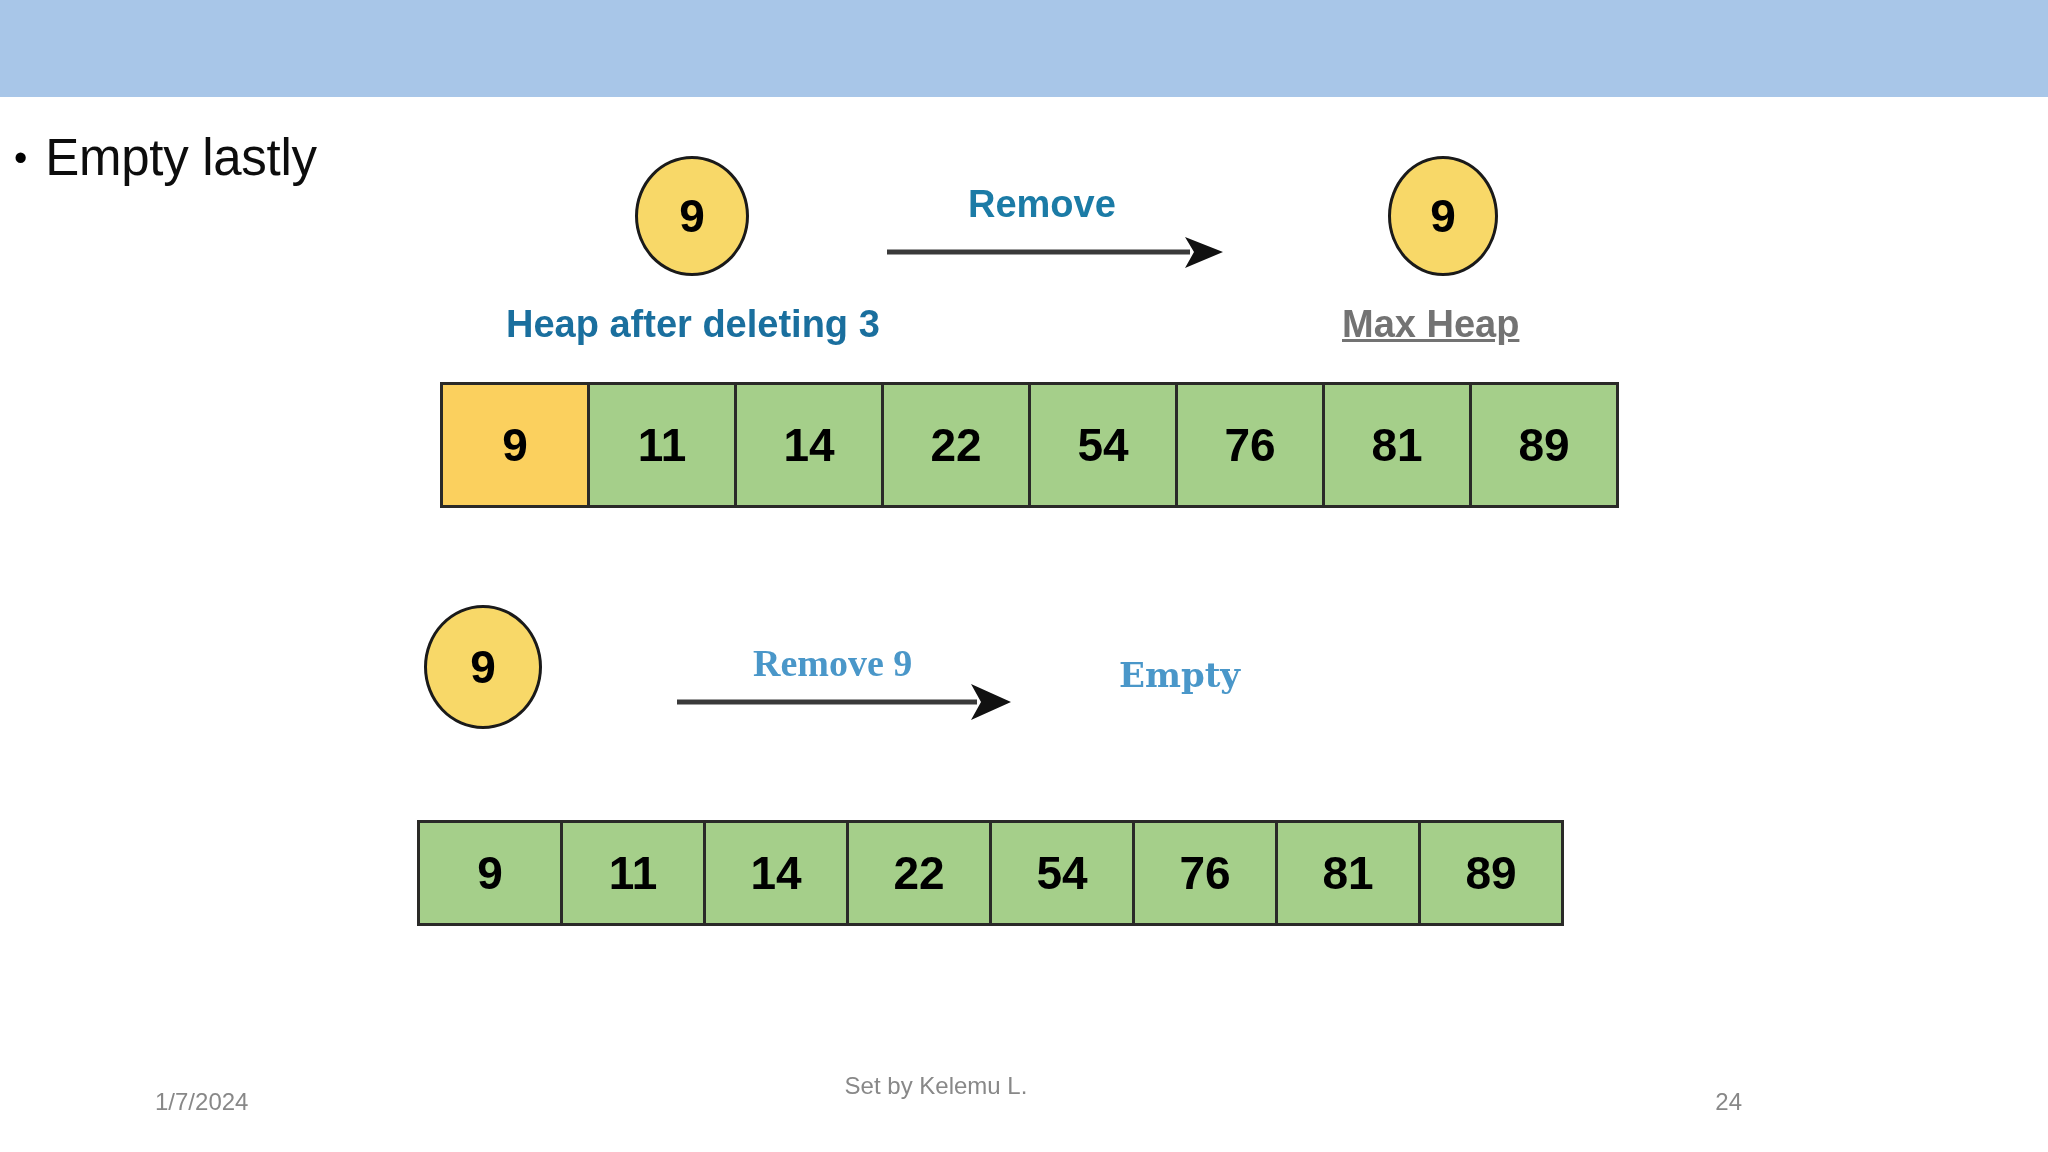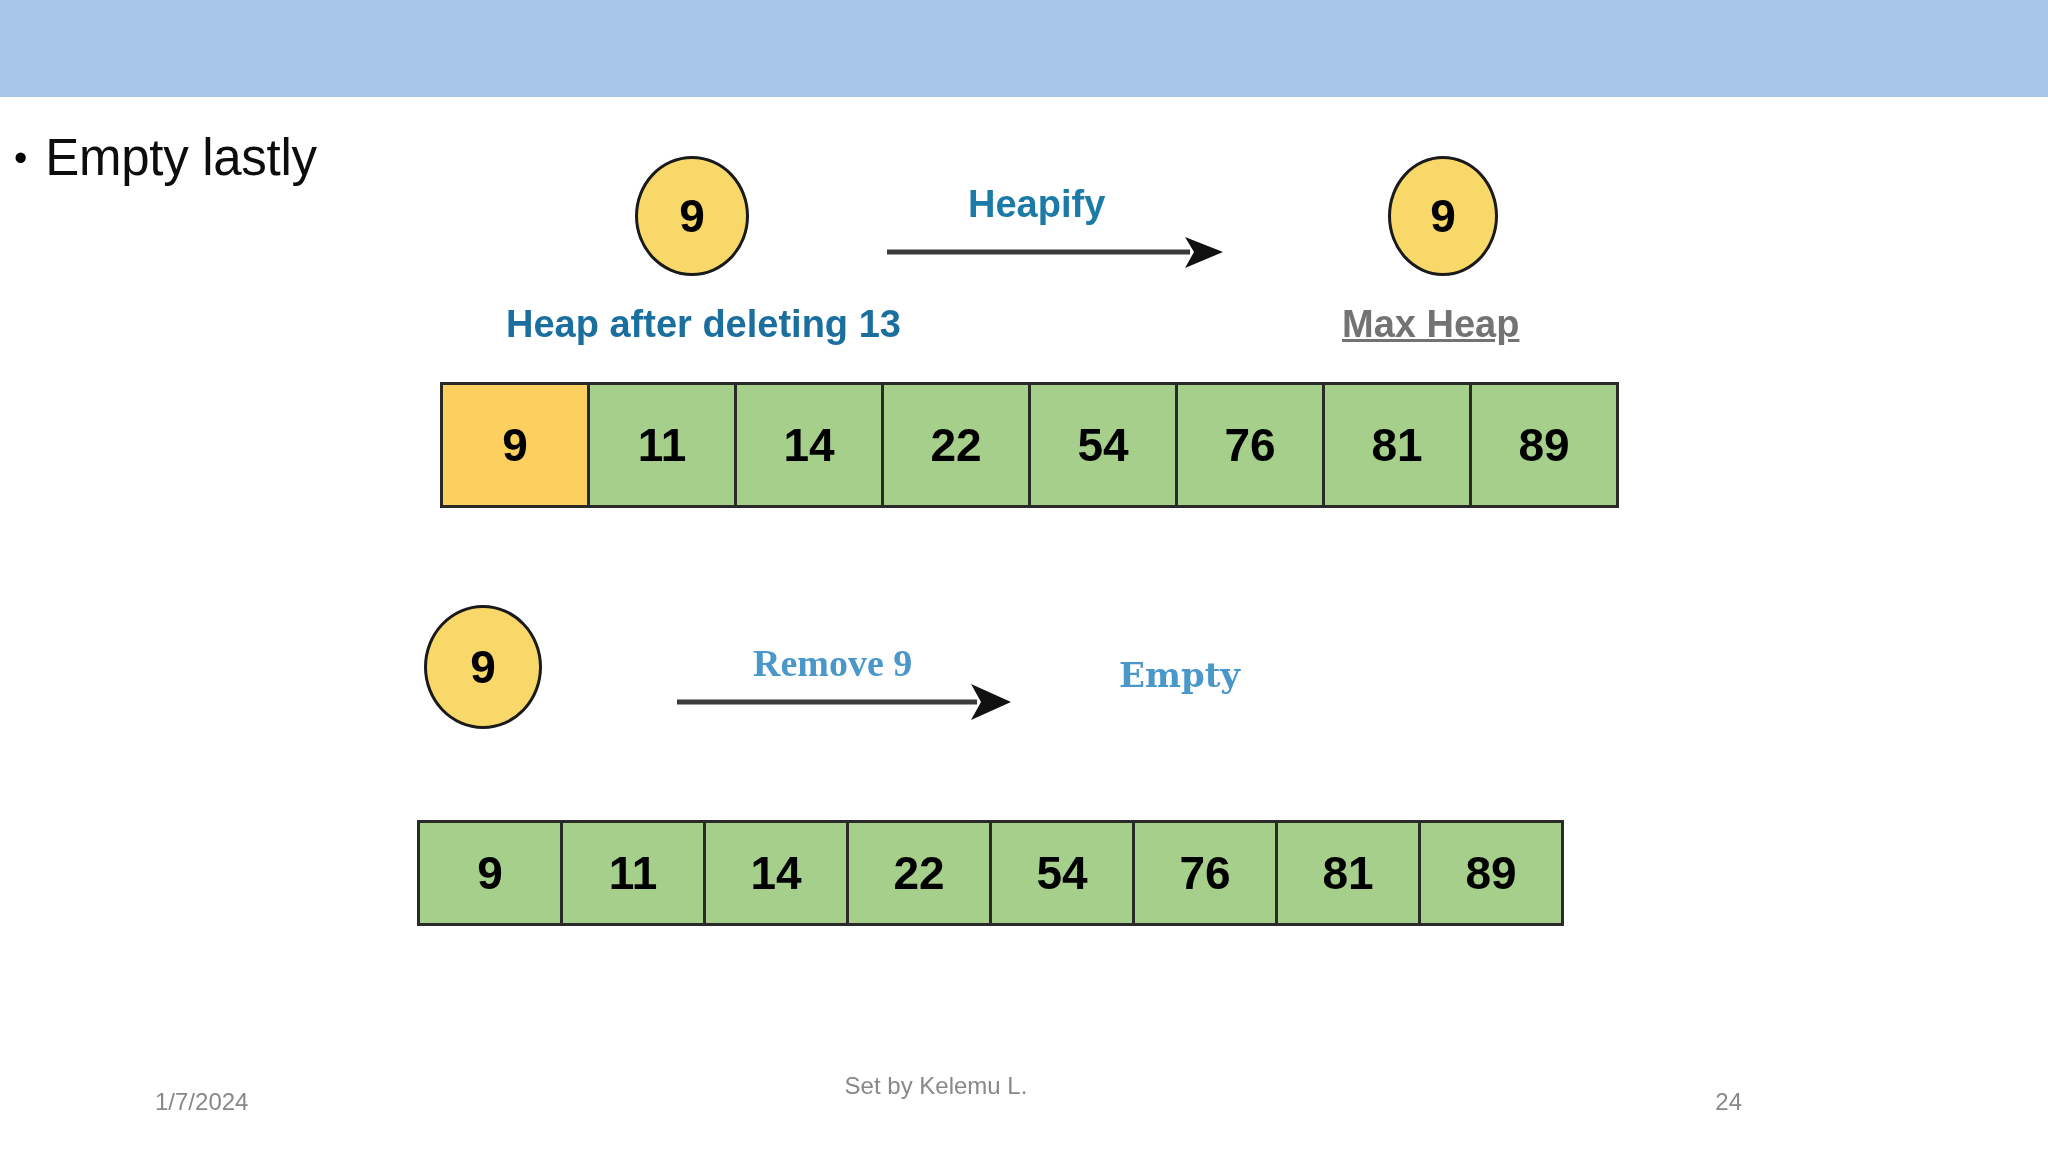--- a/index.html
+++ b/index.html
@@ -147,30 +147,30 @@
   </div>
 
   <div class="node" id="node-left-1">
     <span>9</span>
   </div>
 
   <div class="node" id="node-right-1">
     <span>9</span>
   </div>
 
-  <div class="caption" id="caption-heapify">Heapify</div>
+  <div class="caption" id="caption-heapify">Remove</div>
 
   <div class="arrow" id="arrow-heapify">
     <svg width="340" height="40" viewBox="0 0 340 40" xmlns="http://www.w3.org/2000/svg">
       <line x1="2" y1="20" x2="305" y2="20" stroke="#3a3a3a" stroke-width="5"></line>
       <polygon points="300,5 338,20 300,36 309,20" fill="#111111"></polygon>
     </svg>
   </div>
 
-  <div class="caption" id="caption-heap-after">Heap after deleting 13</div>
+  <div class="caption" id="caption-heap-after">Heap after deleting 3</div>
   <div class="caption" id="caption-max-heap">Max Heap</div>
 
   <div class="array" id="array-top">
     <div class="cell highlight">
         <span>9</span>
       </div>
     <div class="cell">
         <span>11</span>
       </div>
     <div class="cell">

